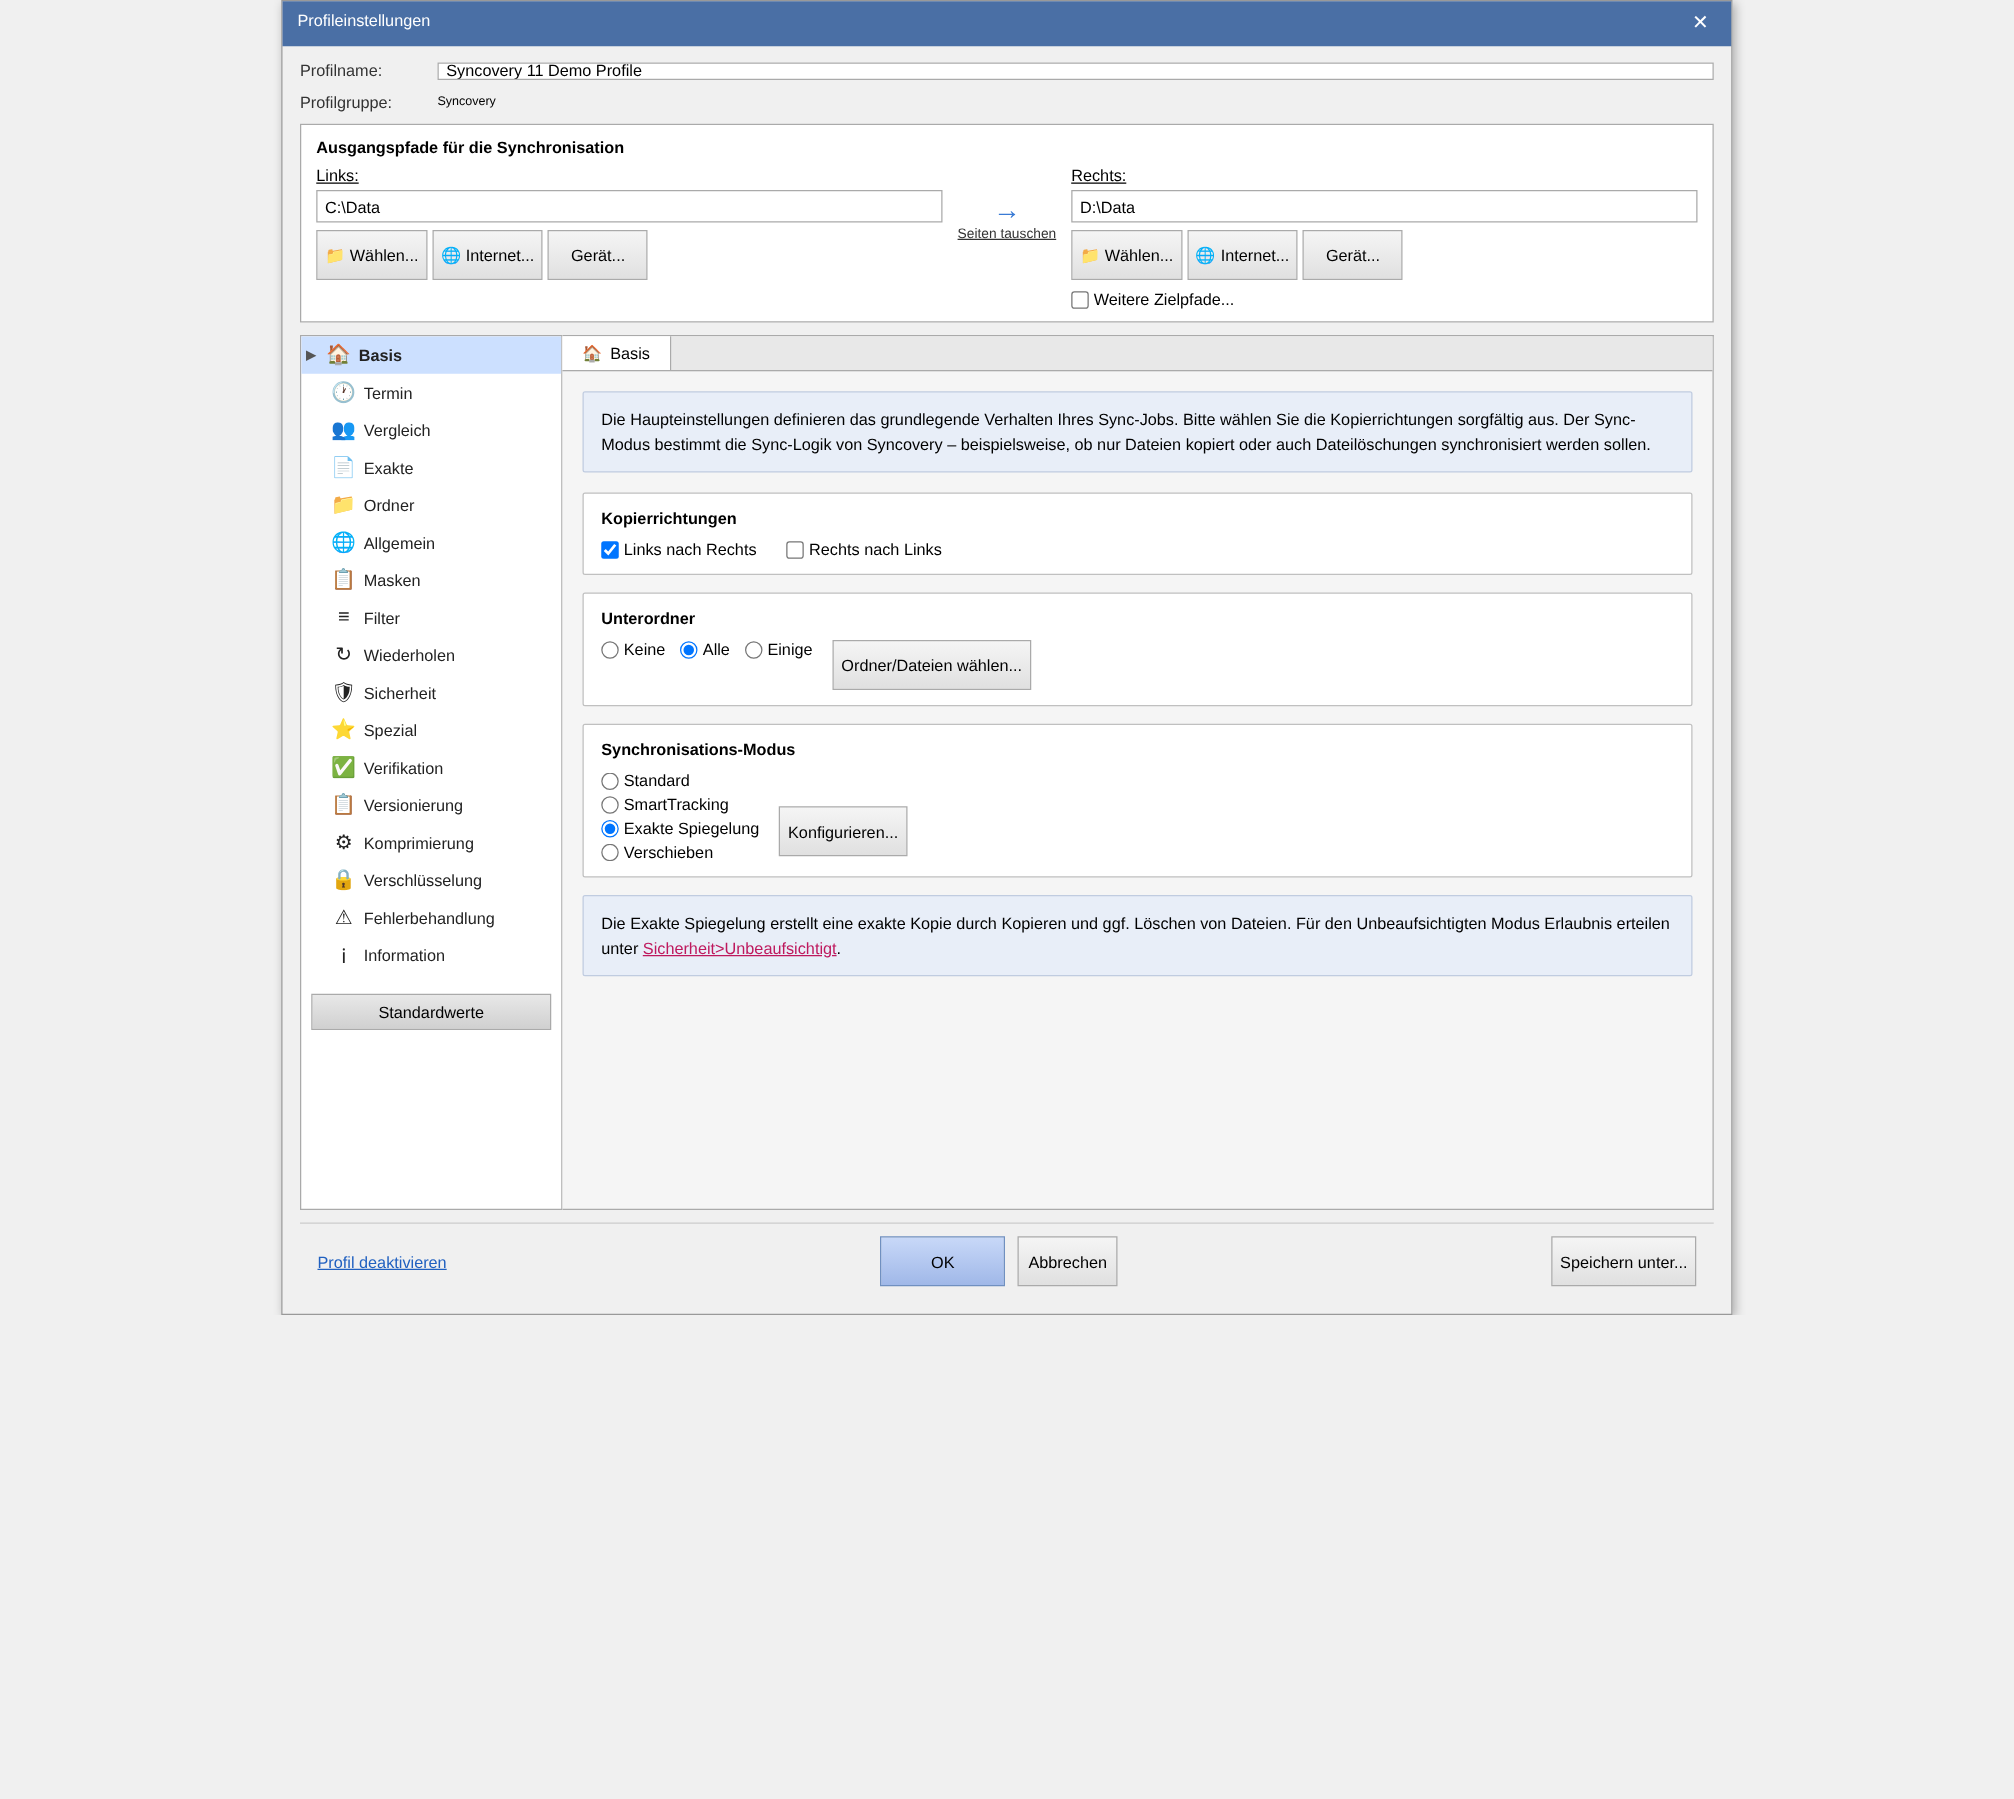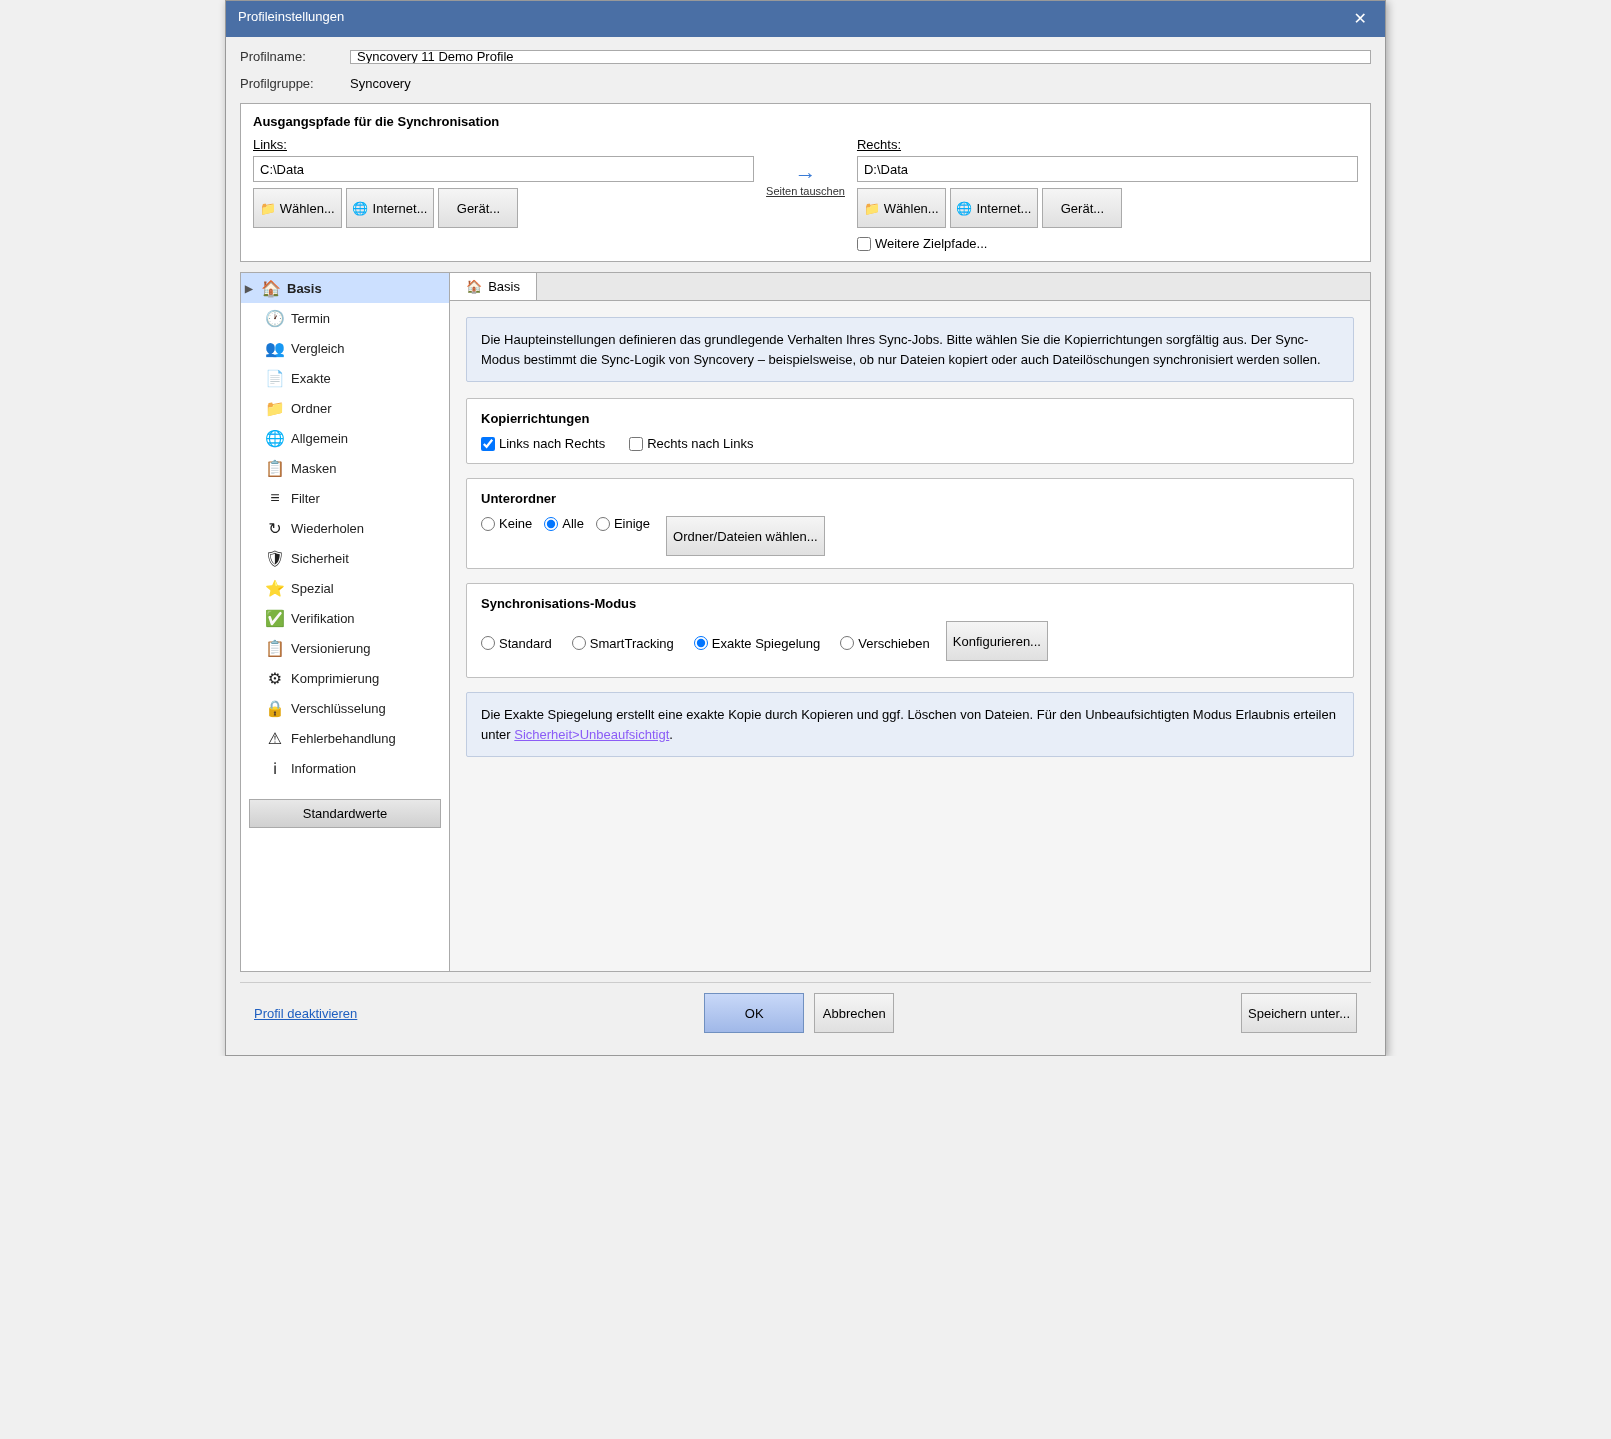--- a/index.html
+++ b/index.html
@@ -54,21 +54,21 @@
     .form-input {
       flex: 1;
       border: 1px solid #aaa;
       background: white;
       padding: 4px 6px;
       font-size: 13px;
       height: 14px;
     }
     .form-value {
       flex: 1;
-      font-size: 13px;
+      font-size: 10px;
       padding: 4px 0;
     }
     .paths-section {
       border: 1px solid #aaa;
       background: white;
       padding: 10px 12px;
       margin-bottom: 10px;
     }
     .paths-section-title {
       font-size: 13px;
@@ -241,21 +241,22 @@
       gap: 4px;
       font-size: 13px;
       cursor: pointer;
     }
     .sync-modes {
       display: flex;
       gap: 16px;
     }
     .sync-modes-left {
       display: flex;
-      gap: 20px;
+      flex-direction: column;
+      gap: 4px;
     }
     .sync-modes-right {
       display: flex;
       align-items: flex-end;
       padding-bottom: 4px;
     }
     .btn {
       border: 1px solid #aaa;
       background: linear-gradient(to bottom, #f5f5f5, #e0e0e0);
       padding: 4px 6px;
@@ -271,21 +272,21 @@
     }
     .bottom-info-box {
       background: #e8eef8;
       border: 1px solid #c0cce0;
       padding: 12px 14px;
       font-size: 13px;
       line-height: 1.5;
       border-radius: 2px;
     }
     .link-text {
-      color: #8b5cf6;
+      color: #be185d;
       text-decoration: underline;
       cursor: pointer;
       text-align: center;
     }
     .footer-bar {
       display: flex;
       align-items: center;
       justify-content: space-between;
       padding: 10px 14px;
       border-top: 1px solid #ccc;

